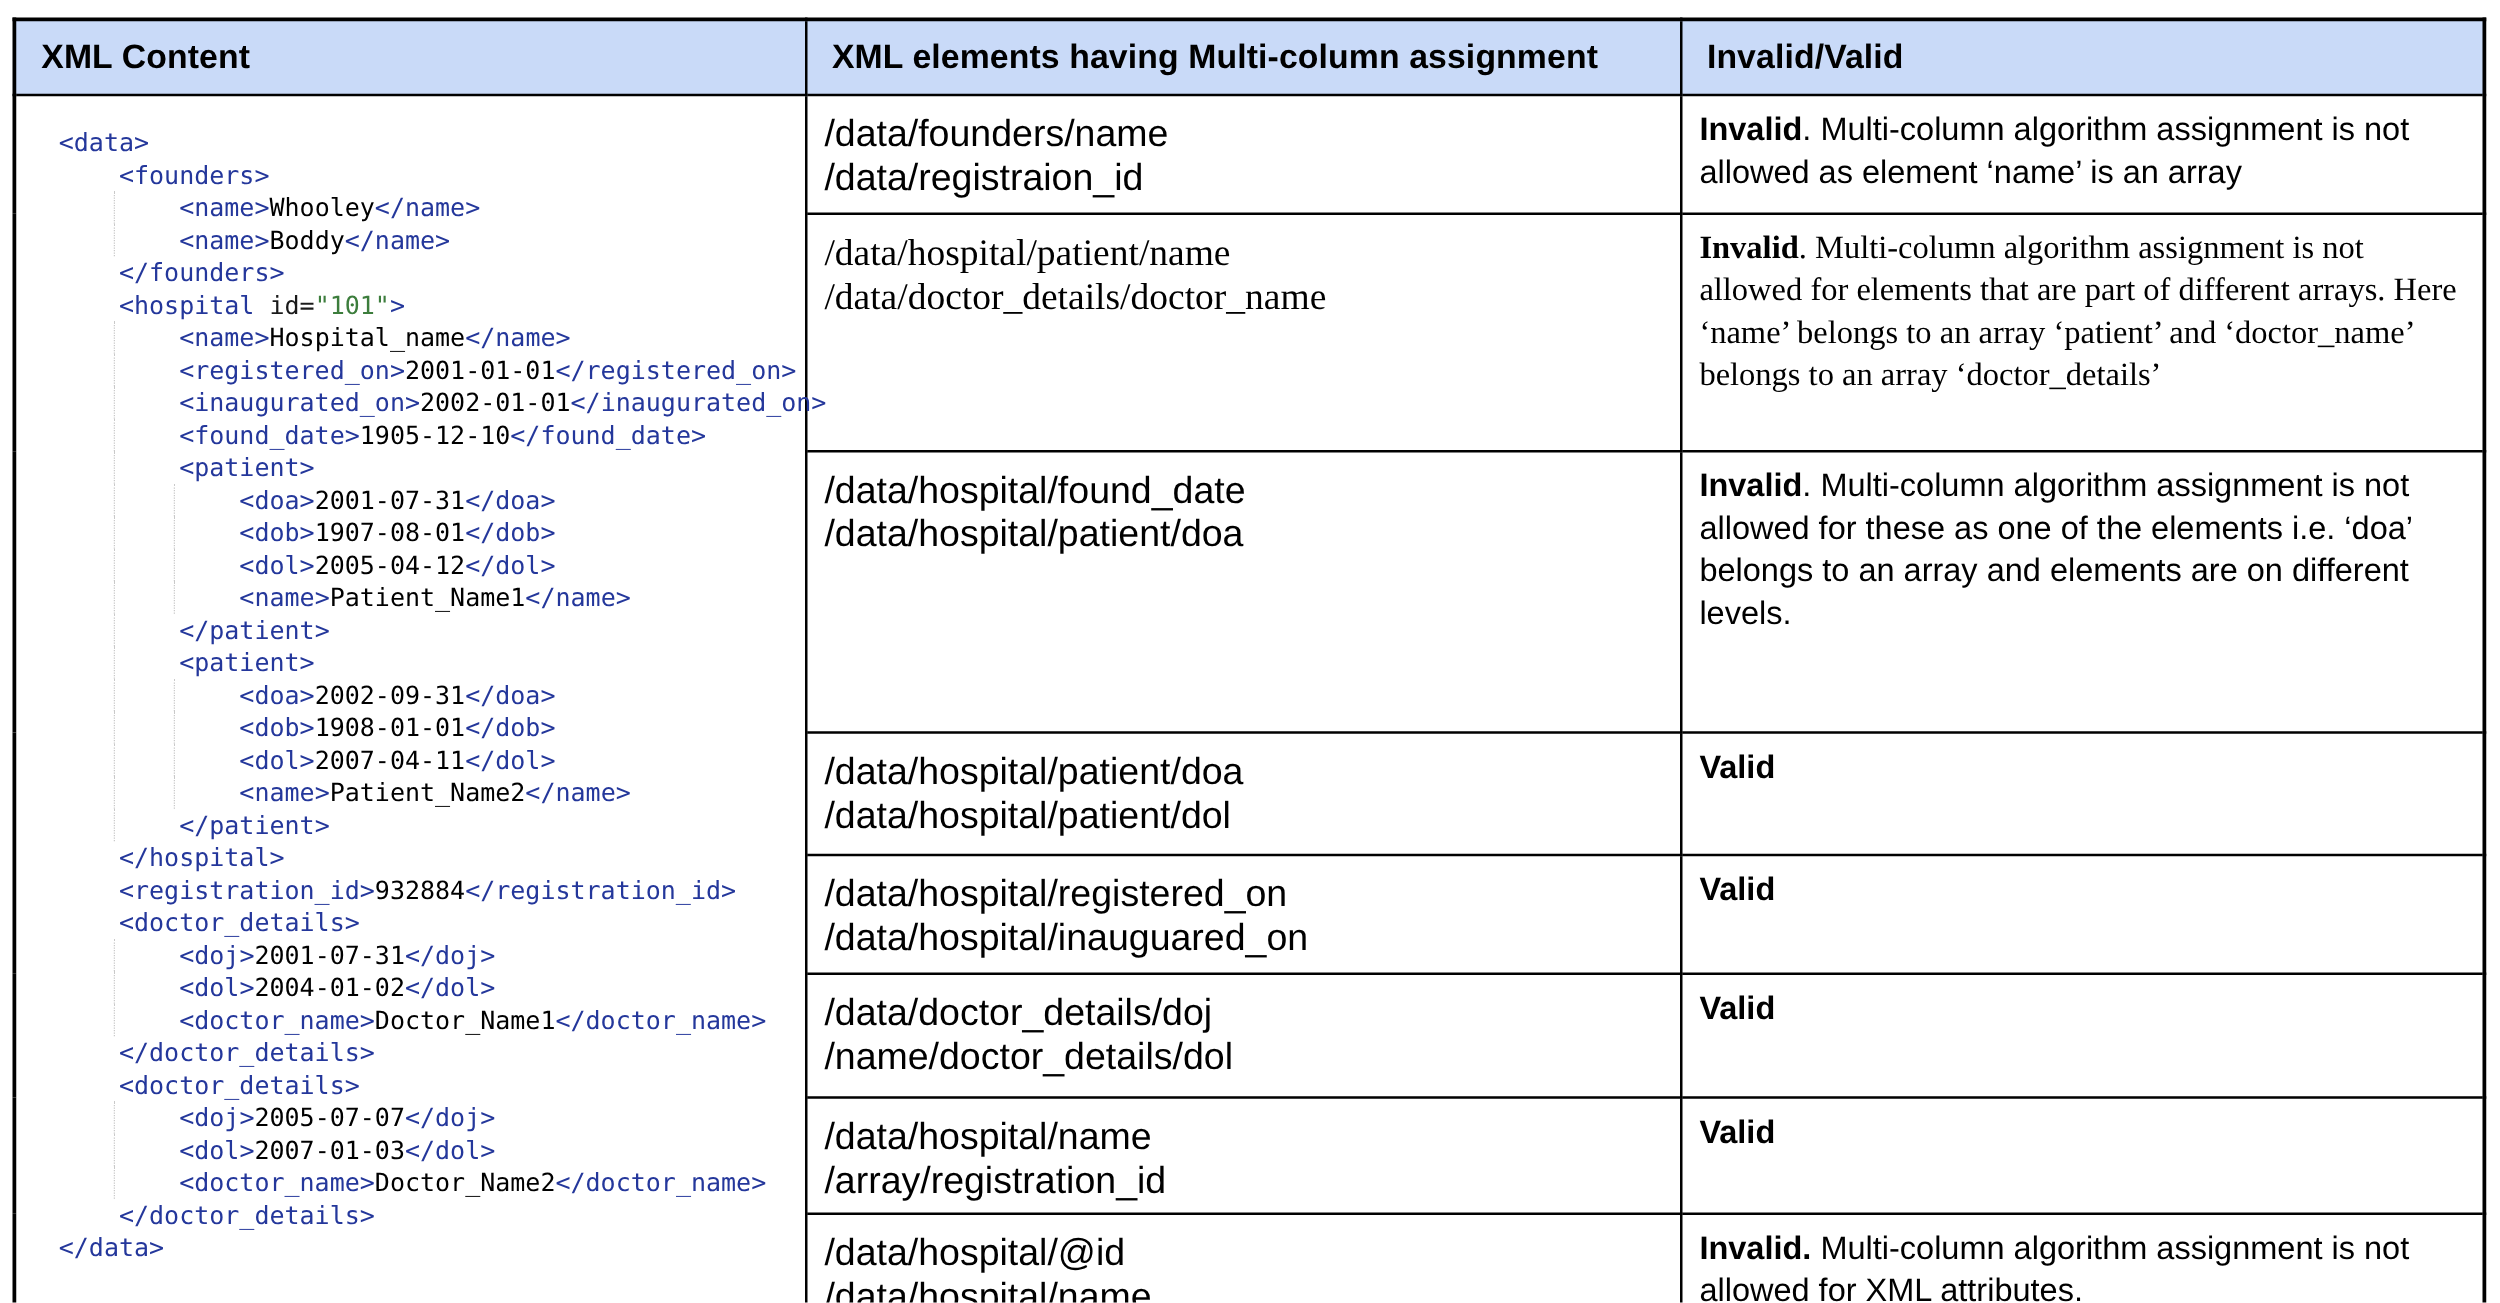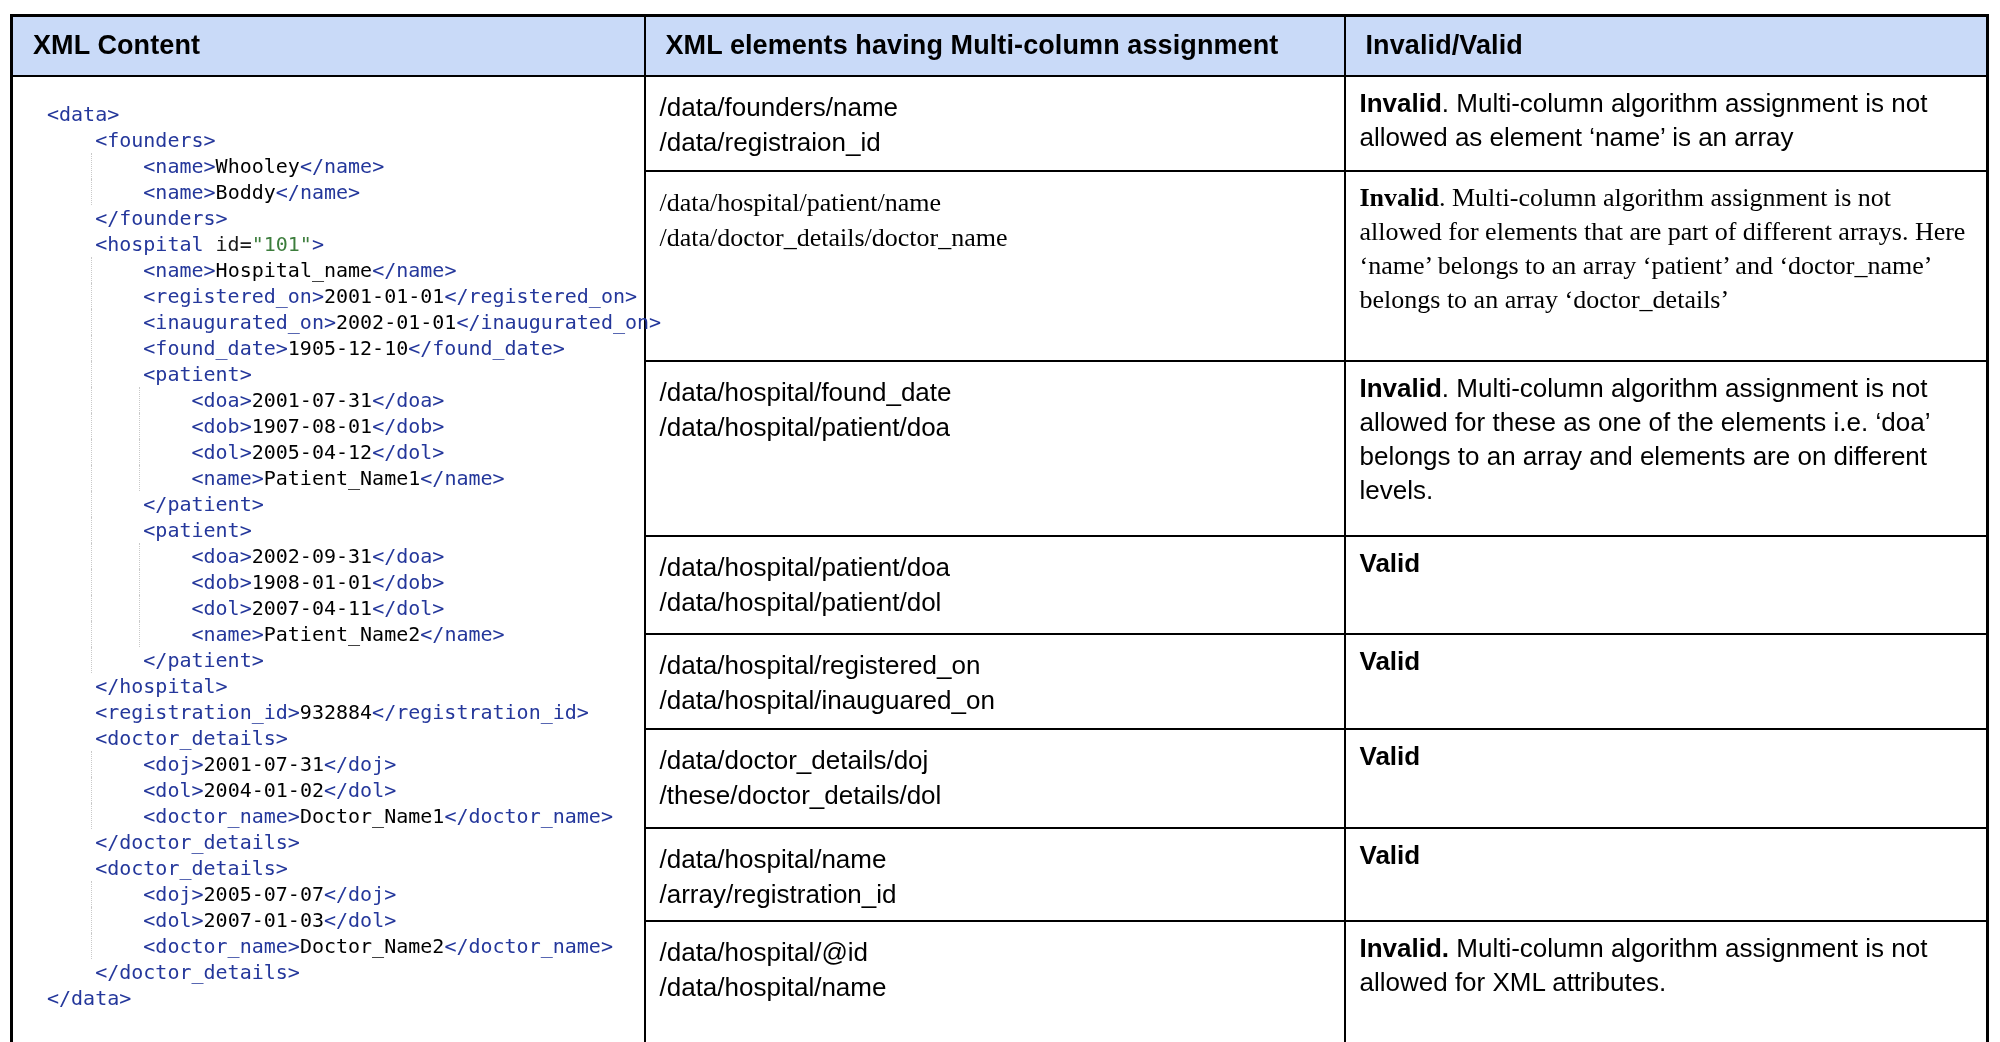--- a/index.html
+++ b/index.html
@@ -24,24 +24,24 @@
   }
   col.c1{width:633px;} col.c2{width:700px;} col.c3{width:643px;}
   th,td{border:2px solid var(--border);vertical-align:top;}
   thead tr{height:60px;}
   th{
     background:var(--header-bg);
     font-size:27px;font-weight:bold;text-align:left;
     vertical-align:middle;padding:4px 14px 4px 20px;
     letter-spacing:0.1px;
   }
-  tr.r0{height:95px;} tr.r1{height:190px;font-family:Liberation Serif, serif;} tr.r2{height:175px;} tr.r3{height:98px;}
+  tr.r0{height:95px;} tr.r1{height:190px;font-family:Liberation Serif, serif;} tr.r2{height:225px;} tr.r3{height:98px;}
   tr.r4{height:95px;} tr.r5{height:99px;} tr.r6{height:93px;} tr.r7{height:133px;}
   td.pathcell{
-    font-size:26px;line-height:35px;padding:13px 14px 8px 14px;
+    font-size:30px;line-height:35px;padding:13px 14px 8px 14px;
   }
   td.verdictcell{
     font-size:26px;line-height:34px;padding:9px 16px 8px 14px;
   }
   td.verdictcell b{font-weight:bold;}
   td.xmlcell{
     padding:24px 0 0 18px;
     font-family:"DejaVu Sans Mono",monospace;
     font-size:20px;line-height:26px;
   }
@@ -143,21 +143,21 @@
     <tr class="r4">
       <td class="pathcell">
         <div>/data/hospital/registered_on</div>
         <div>/data/hospital/inauguared_on</div>
       </td>
       <td class="verdictcell"><b>Valid</b><span></span></td>
     </tr>
     <tr class="r5">
       <td class="pathcell">
         <div>/data/doctor_details/doj</div>
-        <div>/these/doctor_details/dol</div>
+        <div>/name/doctor_details/dol</div>
       </td>
       <td class="verdictcell"><b>Valid</b><span></span></td>
     </tr>
     <tr class="r6">
       <td class="pathcell">
         <div>/data/hospital/name</div>
         <div>/array/registration_id</div>
       </td>
       <td class="verdictcell"><b>Valid</b><span></span></td>
     </tr>

